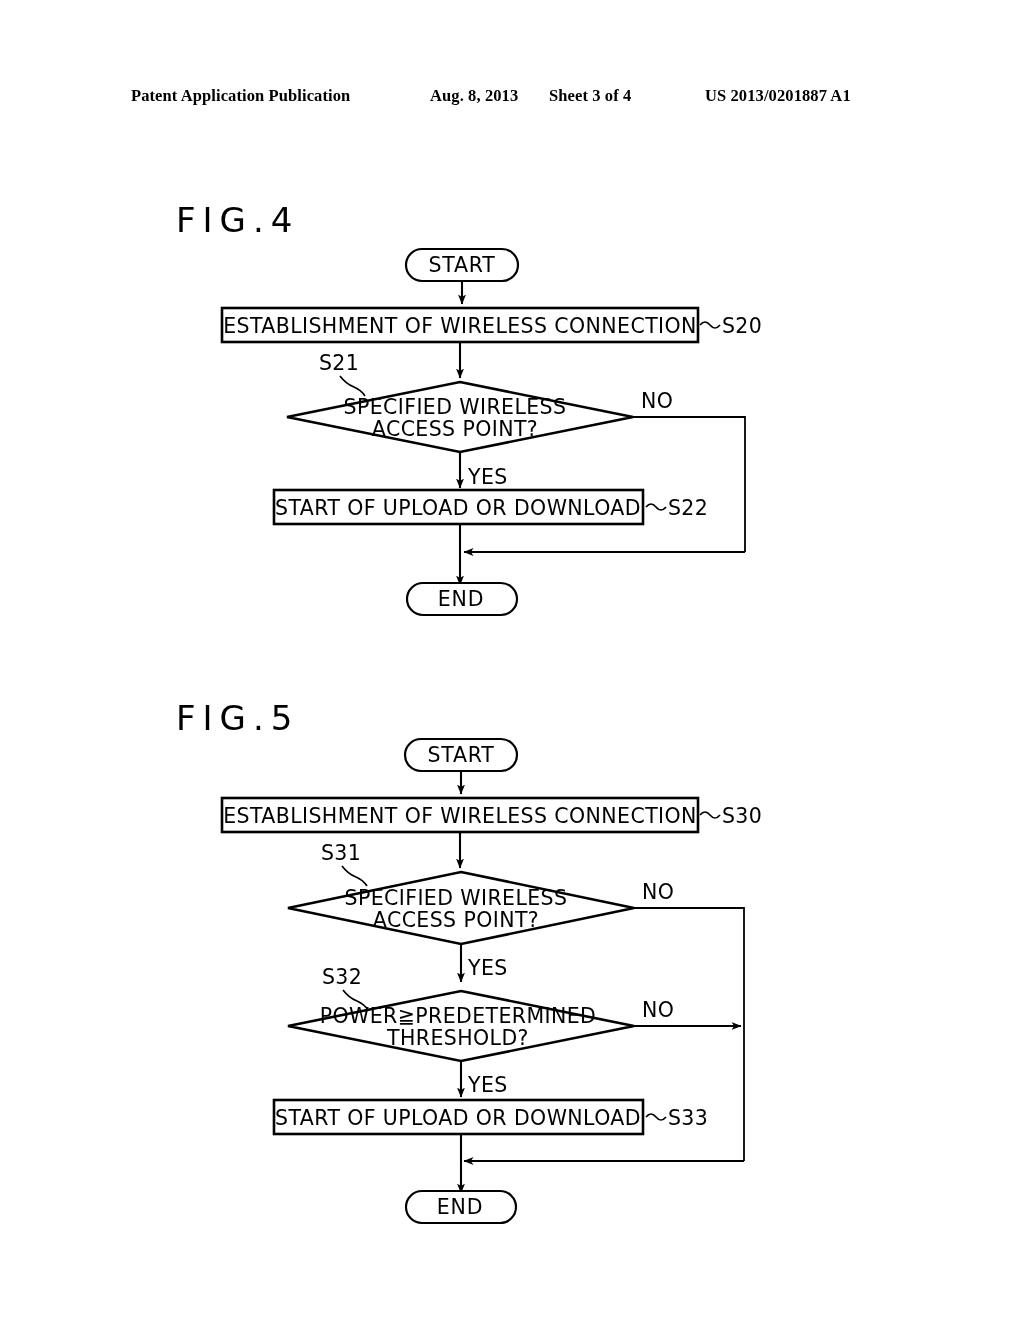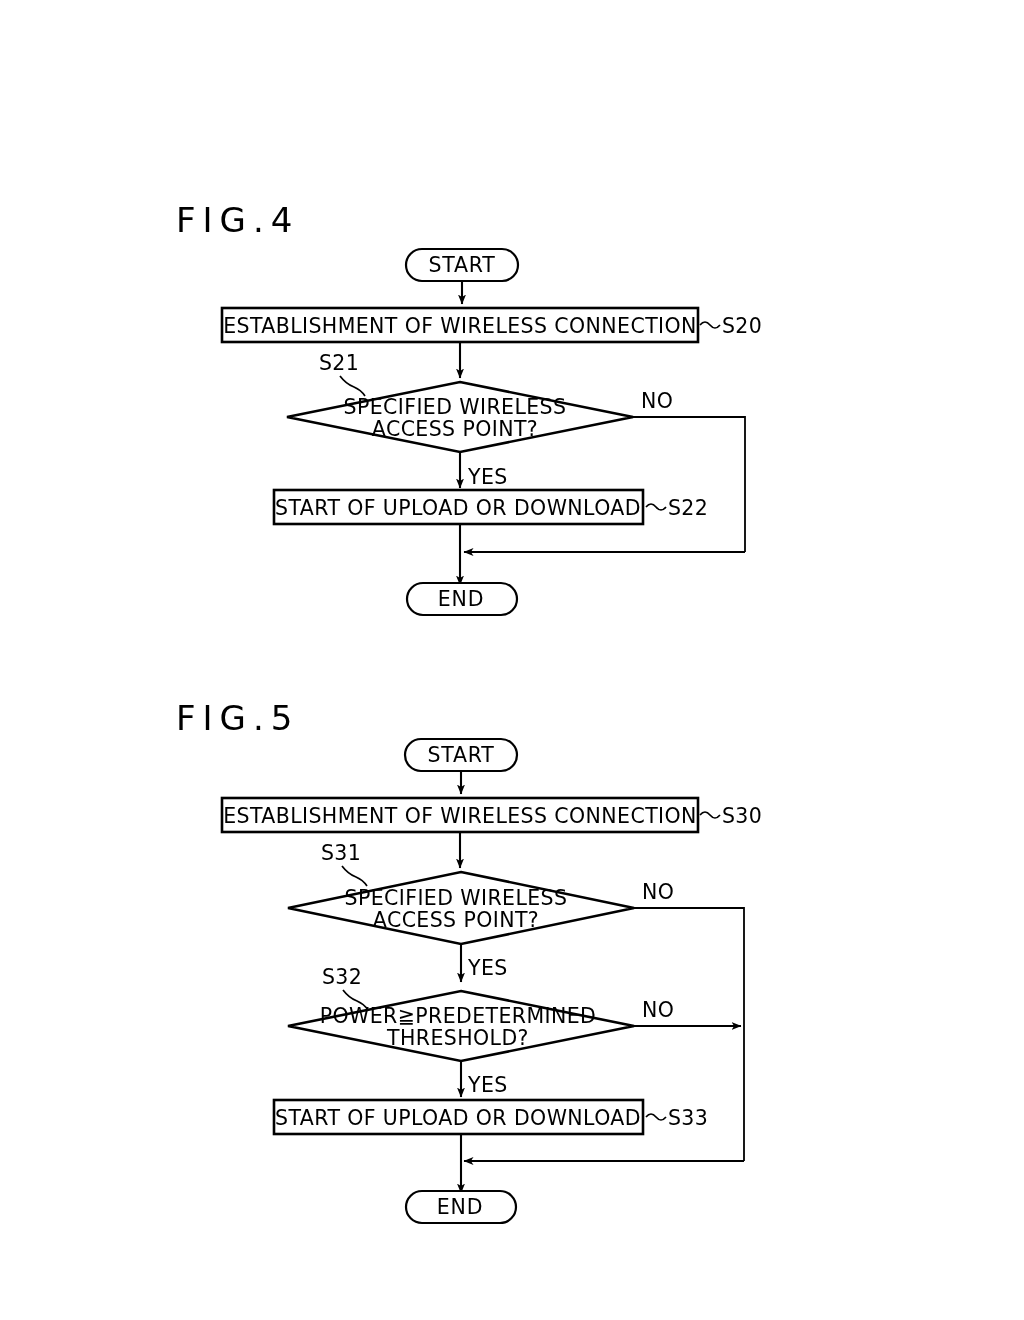--- a/index.html
+++ b/index.html
@@ -108,20 +108,26 @@
   }
   .arrowhead {
     fill: #000000;
   }
 </style>
 </head>
 <body>
 
 <div id="page">
 
+  <div class="doc-header">
+    <span class="hdr-pub">Patent Application Publication</span>
+    <span class="hdr-date">Aug. 8, 2013</span>
+    <span class="hdr-sheet">Sheet 3 of 4</span>
+    <span class="hdr-num">US 2013/0201887 A1</span>
+  </div>
 
   <div class="fig-title" id="fig4-title">FIG.4</div>
 
   <svg class="flow" id="fig4-flow" width="1024" height="420" viewBox="0 0 1024 420">
     <defs>
       <marker id="ah4" markerWidth="12" markerHeight="12" refX="9.5" refY="4" orient="auto" markerUnits="userSpaceOnUse">
         <path d="M0,0 L10,4 L0,8 L2.6,4 Z" class="arrowhead"></path>
       </marker>
     </defs>
 

